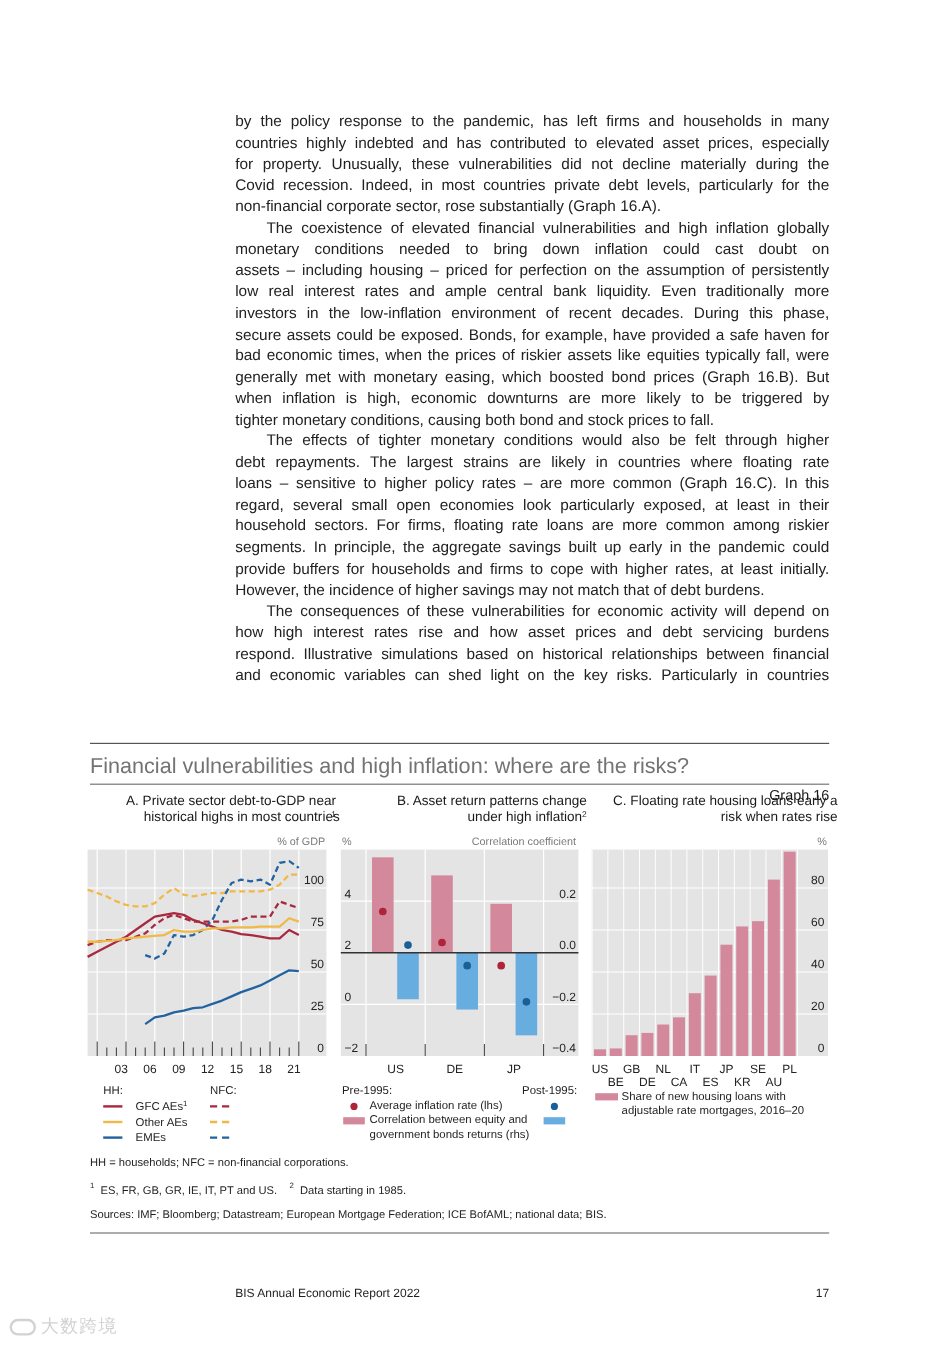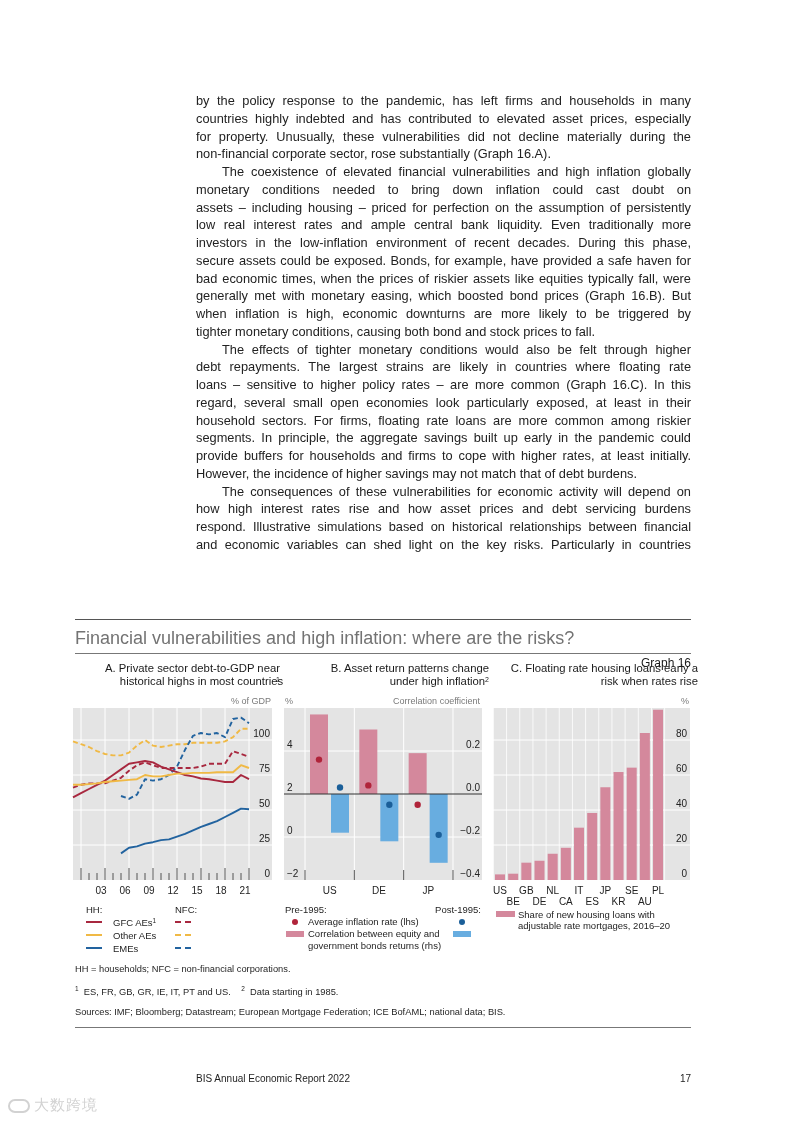--- a/index.html
+++ b/index.html
@@ -29,20 +29,21 @@
   .wm-logo{display:inline-block;width:22px;height:14px;border:2px solid #d2d2d2;border-radius:7px;margin-right:4px;vertical-align:middle;}
 </style>
 </head>
 <body>
 
 <div id="body-text" class="body-text">
     <div>
       <div class="tline">by the policy response to the pandemic, has left firms and households in many</div>
       <div class="tline">countries highly indebted and has contributed to elevated asset prices, especially</div>
       <div class="tline">for property. Unusually, these vulnerabilities did not decline materially during the</div>
+      <div class="tline">Covid recession. Indeed, in most countries private debt levels, particularly for the</div>
       <div class="tline last">non-financial corporate sector, rose substantially (Graph 16.A).</div>
     </div>
     <div>
       <div class="tline indent">The coexistence of elevated financial vulnerabilities and high inflation globally</div>
       <div class="tline">monetary conditions needed to bring down inflation could cast doubt on</div>
       <div class="tline">assets – including housing – priced for perfection on the assumption of persistently</div>
       <div class="tline">low real interest rates and ample central bank liquidity. Even traditionally more</div>
       <div class="tline">investors in the low-inflation environment of recent decades. During this phase,</div>
       <div class="tline">secure assets could be exposed. Bonds, for example, have provided a safe haven for</div>
       <div class="tline">bad economic times, when the prices of riskier assets like equities typically fall, were</div>

